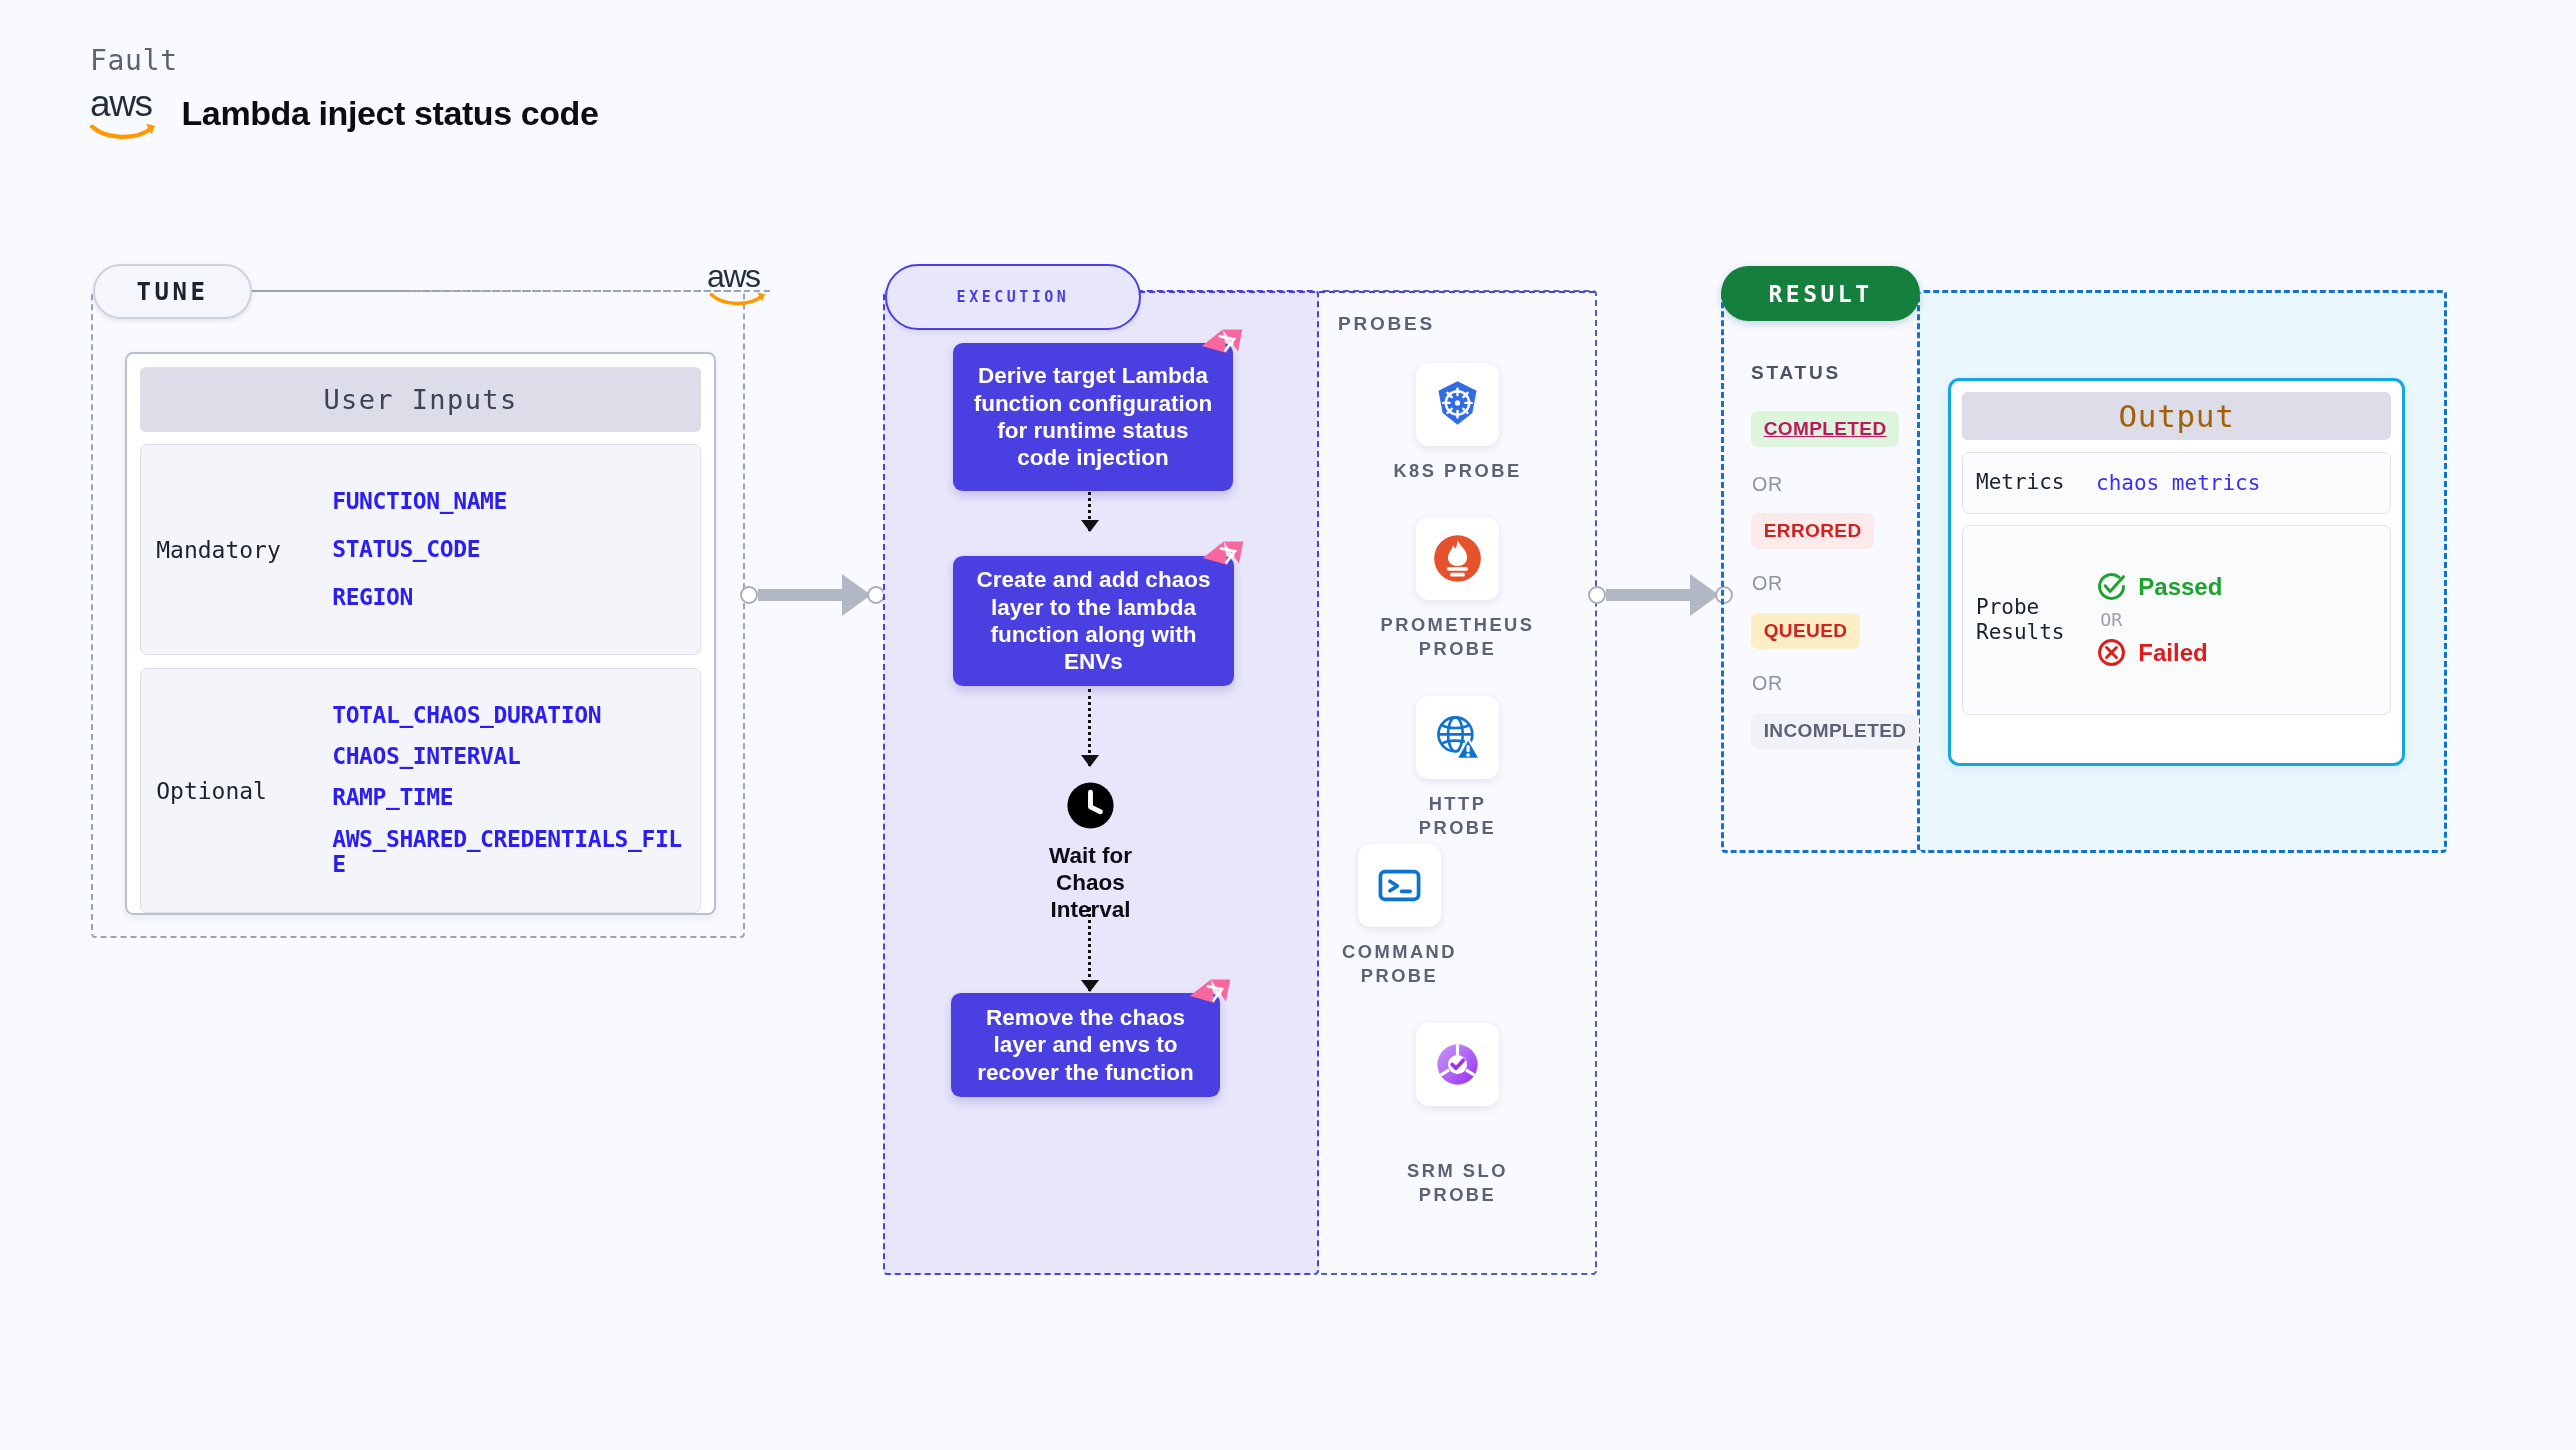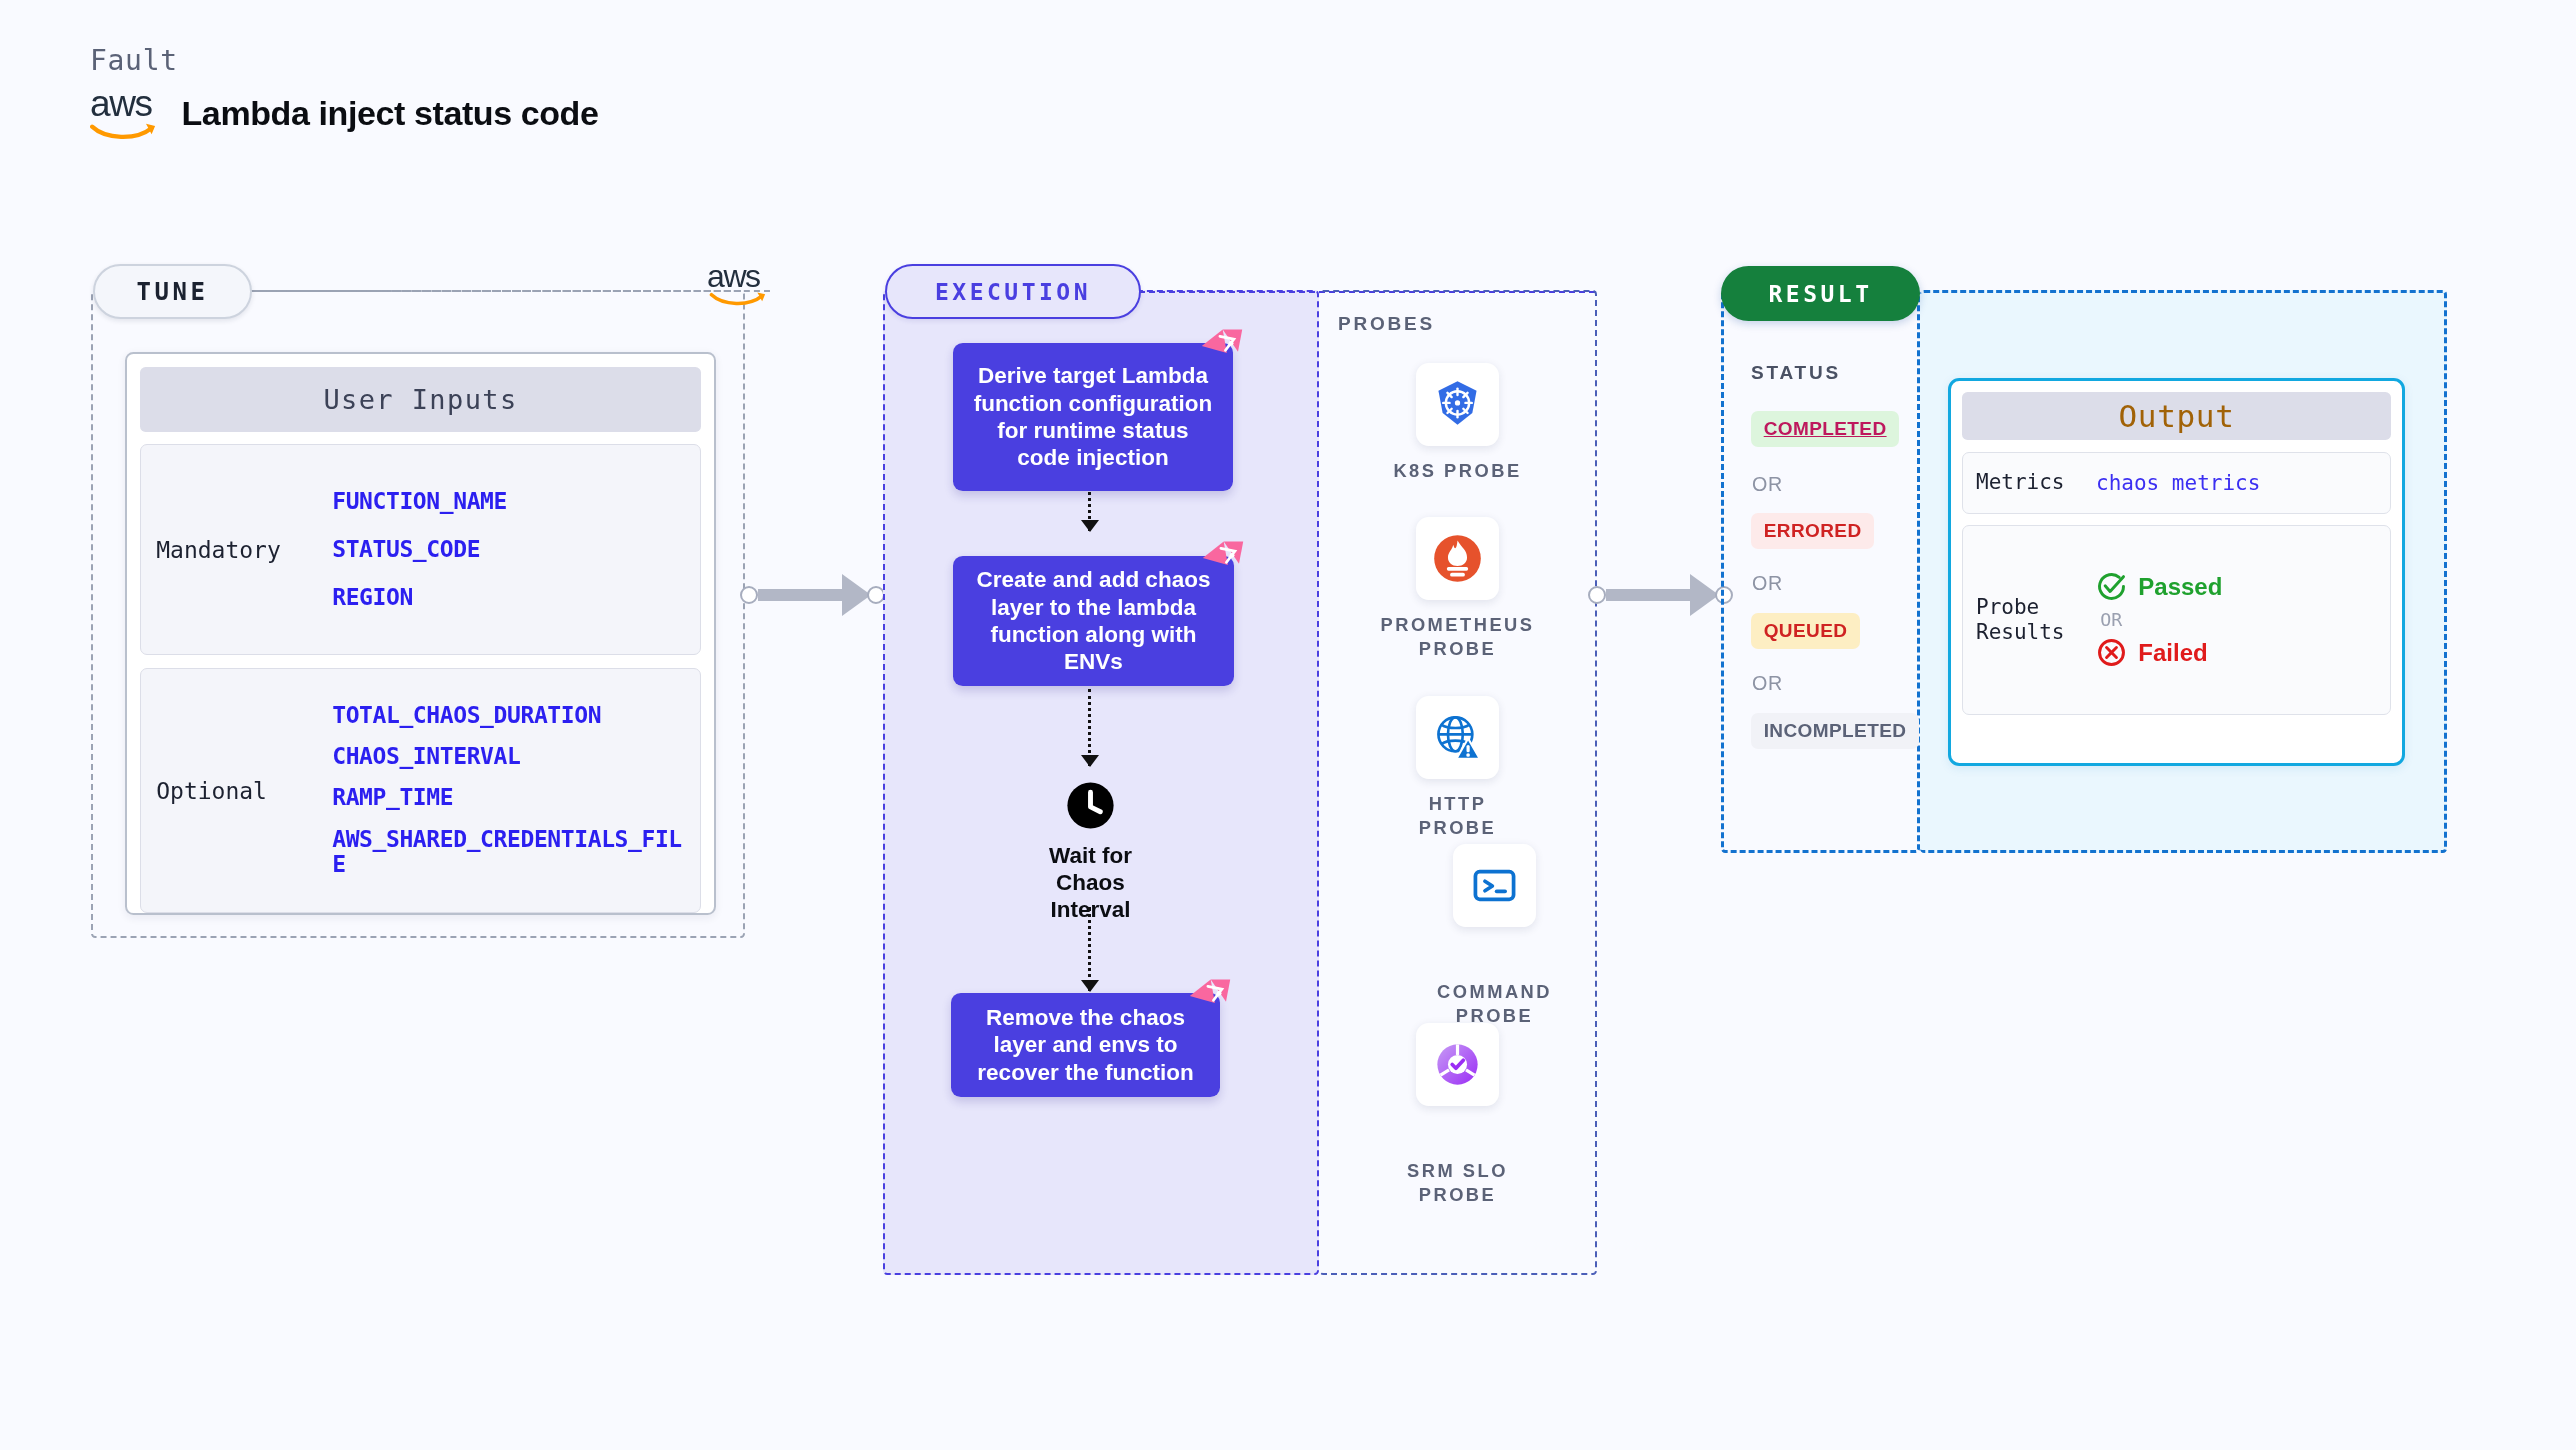--- a/index.html
+++ b/index.html
@@ -70,23 +70,23 @@
     letter-spacing: -0.4px; line-height: 1.12;
   }
   #group-mandatory { height: 211px; }
   #group-optional { height: 245px; }
   #group-optional .pg-values { gap: 15.5px; }
 
   
   #exec-box { left: 883px; top: 290px; width: 436px; height: 985px;
     border: 2.8px dashed #4a3fe0; background: #e7e6fb; }
   #exec-pill {
-    left: 885px; top: 264px; width: 256px; height: 55px;
+    left: 885px; top: 264px; width: 256px; height: 66px;
     background: #e7e6fb; border: 2.8px solid #4a3fe0; color: #4a3fe0;
-    font-size: 23px; box-shadow: 0 2.1px 5.6px rgba(40,30,140,.10);
+    font-size: 15px; box-shadow: 0 2.1px 5.6px rgba(40,30,140,.10);
   }
   #exec-dashline { position: absolute; left: 1139px; top: 291px; width: 456px; height: 0;
     border-top: 2.8px dashed #4a3fe0; }
 
   .step {
     position: absolute; background: #4a3fe0; border-radius: 9.8px; color: #fff;
     display: flex; align-items: center; justify-content: center; text-align: center;
     font-size: 22.5px; font-weight: 700; line-height: 1.22; padding: 9.8px 15.5px;
     box-shadow: 0 4.2px 9.8px rgba(40,30,140,.18);
   }
@@ -333,21 +333,21 @@
       <svg width="53" height="53" viewBox="0 0 100 100">
         <circle cx="50" cy="50" r="44" fill="#e6522c"></circle>
         <path d="M50 16 C58 30, 68 34, 68 48 C68 58, 60 64, 50 64 C40 64, 32 58, 32 48 C32 38, 40 34, 42 24 C44 32, 48 36, 50 16 Z" fill="#fff"></path>
         <rect x="30" y="66" width="40" height="7" rx="3" fill="#fff"></rect>
         <rect x="36" y="77" width="28" height="7" rx="3.5" fill="#fff"></rect>
       </svg>
     </div>
     <div class="probe-label">PROMETHEUS PROBE</div>
   </div>
 
-  <div class="probe" style="left:1424px; top:844px;gap:40px;">
+  <div class="probe" style="left:1329px; top:844px;">
     <div class="probe-tile">
       <svg width="53" height="53" viewBox="0 0 100 100">
         <rect x="14" y="24" width="72" height="52" rx="8" fill="none" stroke="#0d72d1" stroke-width="7"></rect>
         <path d="M32 42 L46 51 L32 60" stroke="#0d72d1" stroke-width="7" fill="none" stroke-linecap="round" stroke-linejoin="round"></path>
         <line x1="54" y1="61" x2="70" y2="61" stroke="#0d72d1" stroke-width="7" stroke-linecap="round"></line>
       </svg>
     </div>
     <div class="probe-label">COMMAND PROBE</div>
   </div>
 

